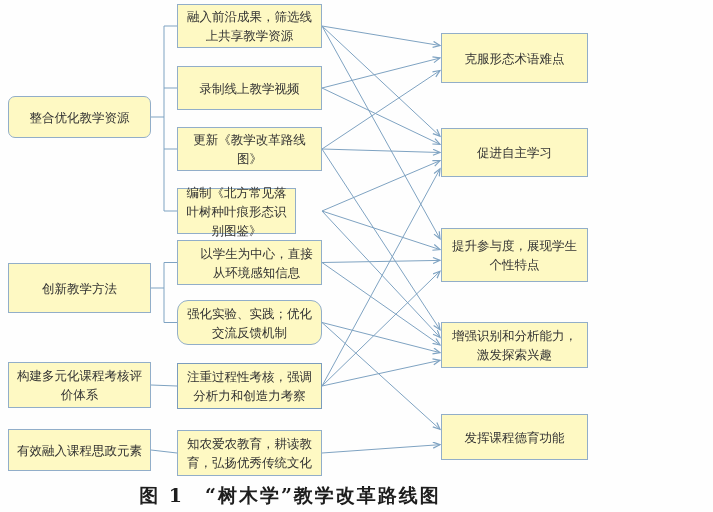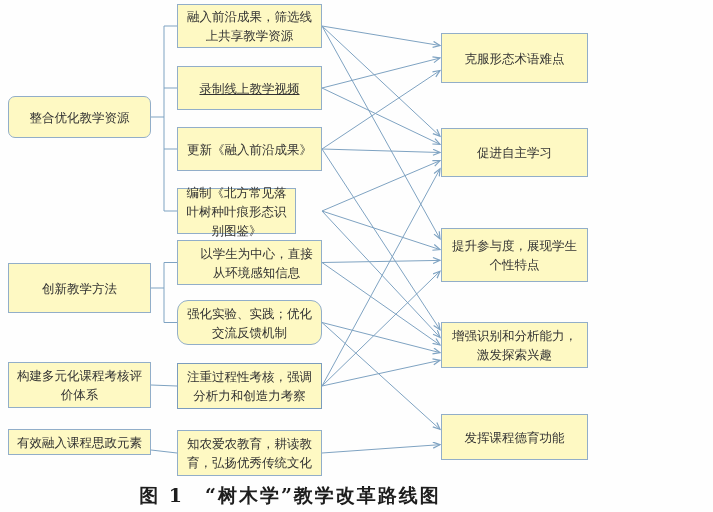--- a/index.html
+++ b/index.html
@@ -12,24 +12,24 @@
     position:absolute;box-sizing:border-box;background:#fef9c3;
     border:1px solid #92aec9;color:#333333;
     display:flex;align-items:center;justify-content:center;text-align:center;
     font-size:12.5px;line-height:19px;padding:2px 5px;
   }
   .box.em{border-color:#7b9cbd;border-width:1.5px;}
   
   [data-node="L1"]{left:8px;  top:96px;  width:143px;height:42px;border-radius:7px;}
   [data-node="L2"]{left:8px;  top:263px; width:143px;height:50px;}
   [data-node="L3"]{left:8px;  top:362px; width:143px;height:46px;}
-  [data-node="L4"]{left:8px;  top:429px; width:143px;height:26px;}
+  [data-node="L4"]{left:8px;  top:429px; width:143px;height:42px;}
   
   [data-node="M1"]{left:177px;top:4px;   width:145px;height:44px;}
-  [data-node="M2"]{left:177px;top:66px;  width:145px;height:44px;text-decoration:underline;}
+  [data-node="M2"]{left:177px;top:66px;  width:145px;height:44px;}
   [data-node="M3"]{left:177px;top:127px; width:145px;height:44px;}
   [data-node="M4"]{left:177px;top:188px; width:119px;height:46px;}
   [data-node="M5"]{left:177px;top:240px; width:145px;height:45px;padding-left:19px;}
   [data-node="M6"]{left:177px;top:300px; width:145px;height:45px;border-radius:11px;}
   [data-node="M7"]{left:177px;top:363px; width:145px;height:46px;}
   [data-node="M8"]{left:177px;top:430px; width:145px;height:46px;}
   
   [data-node="R1"]{left:441px;top:33px;  width:147px;height:50px;}
   [data-node="R2"]{left:441px;top:128px; width:147px;height:49px;}
   [data-node="R3"]{left:441px;top:228px; width:147px;height:54px;}
@@ -85,21 +85,21 @@
       </g>
   </svg>
 
   <div class="box" data-node="L1">整合优化教学资源</div>
   <div class="box" data-node="L2">创新教学方法</div>
   <div class="box" data-node="L3">构建多元化课程考核评价体系</div>
   <div class="box" data-node="L4">有效融入课程思政元素</div>
 
   <div class="box" data-node="M1">融入前沿成果，筛选线上共享教学资源</div>
   <div class="box" data-node="M2">录制线上教学视频</div>
-  <div class="box" data-node="M3">更新《融入前沿成果》</div>
+  <div class="box" data-node="M3">更新《教学改革路线图》</div>
   <div class="box" data-node="M4">编制《北方常见落叶树种叶痕形态识别图鉴》</div>
   <div class="box" data-node="M5">以学生为中心，直接从环境感知信息</div>
   <div class="box" data-node="M6">强化实验、实践；优化交流反馈机制</div>
   <div class="box em" data-node="M7">注重过程性考核，强调分析力和创造力考察</div>
   <div class="box" data-node="M8">知农爱农教育，耕读教育，弘扬优秀传统文化</div>
 
   <div class="box" data-node="R1">克服形态术语难点</div>
   <div class="box" data-node="R2">促进自主学习</div>
   <div class="box" data-node="R4">增强识别和分析能力，激发探索兴趣</div>
   <div class="box" data-node="R3">提升参与度，展现学生个性特点</div>

